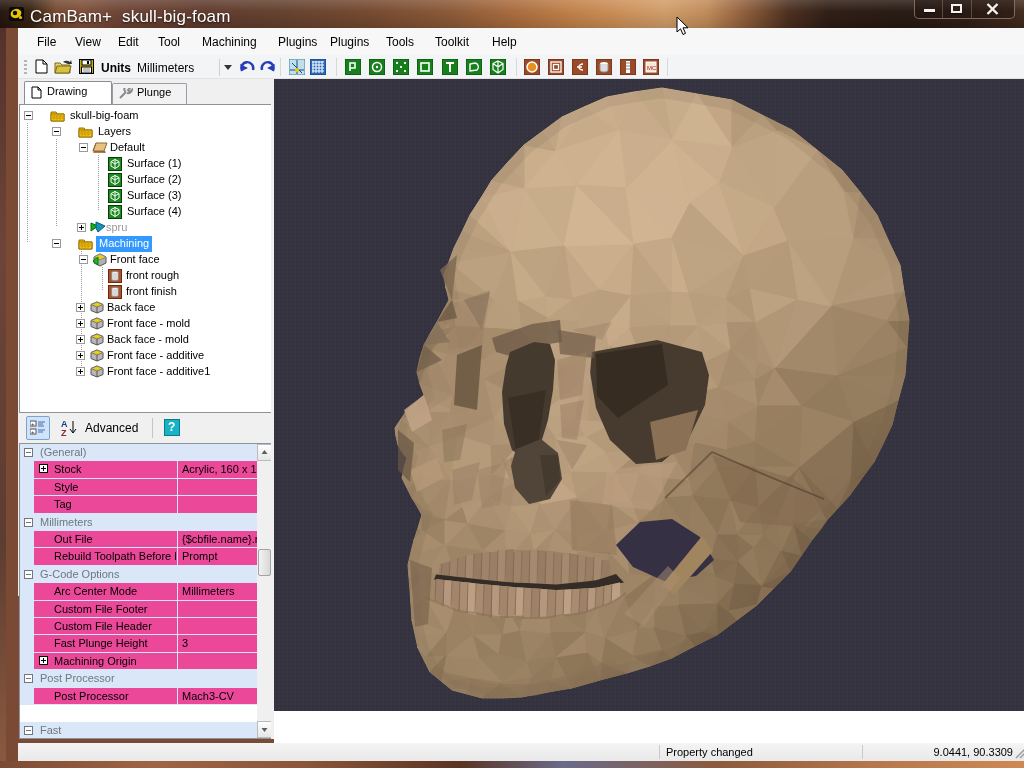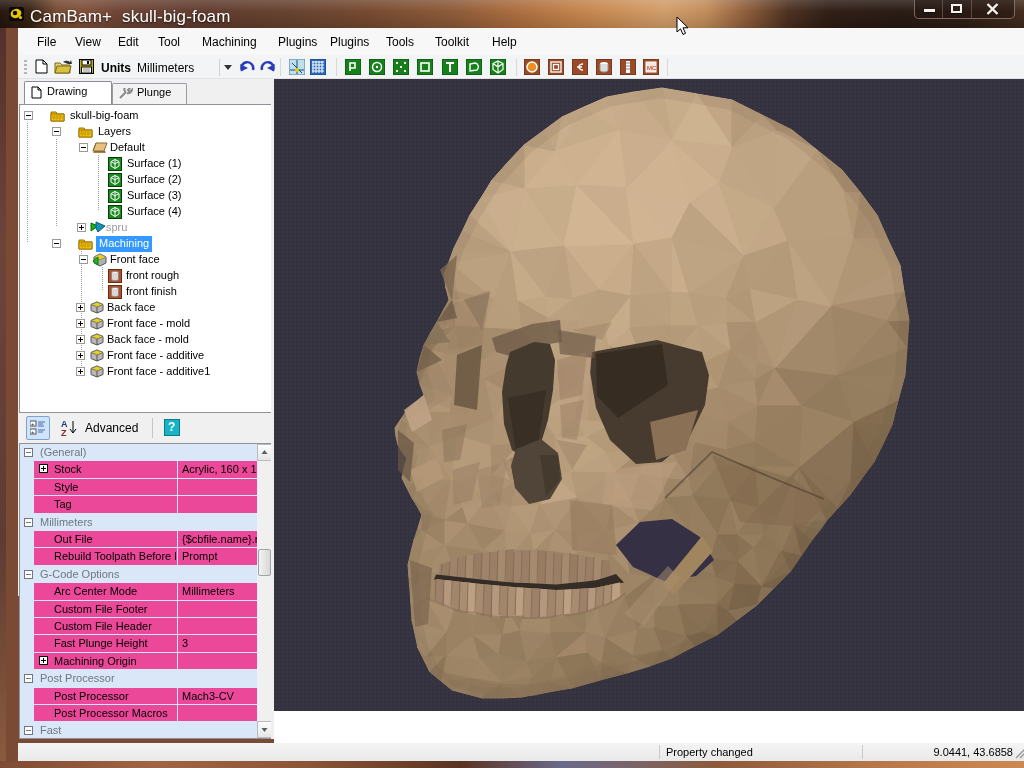--- a/index.html
+++ b/index.html
@@ -525,27 +525,20 @@
             <i></i>
           </div>
           <div style="position:absolute;left:20px;top:2px">Post Processor</div>
         </div>
         <div class="prow pitem" style="top:244px;height:17px">
           <div class="pstrip"></div>
           <div class="pvline"></div>
           <div class="pbline"></div>
           <div class="pname">Post Processor</div>
           <div class="pval">Mach3-CV</div>
-        </div>
-        <div class="prow pitem" style="top:261px;height:17px">
-          <div class="pstrip"></div>
-          <div class="pvline"></div>
-          <div class="pbline"></div>
-          <div class="pname">Post Processor Macros</div>
-          <div class="pval"></div>
         </div>
         <div class="prow pcat" style="top:278px;height:18px">
           <div class="gexp">
             <i></i>
           </div>
           <div style="position:absolute;left:20px;top:2px">Fast</div>
         </div>
         <div id="psb">
 <div class="sbarrow" style="top:0"><svg width="13" height="15">
               <path d="M3.5,9 L6.5,5 L9.5,9 z" fill="#5a5f63"></path>
@@ -1201,21 +1194,21 @@
 <path d="M700,452 L758,477 L812,499" fill="none" stroke="#4a3c2c" stroke-width="1.8" stroke-opacity=".6"></path>
 <path d="M653,498 L700,452" fill="none" stroke="#4a3e2f" stroke-width="1.8" stroke-opacity=".55"></path>
 <polygon points="398,560 420,568 416,624 403,627" fill="#77614b" fill-opacity="0.6"></polygon>
 <polygon points="558,500 600,505 605,555 560,550" fill="#8d7257" fill-opacity="0.45"></polygon>
 </svg></div>
 <div class="abs" id="underview"></div>
 <div class="abs" id="statusbar">
 <div class="sbsep" style="left:641px"></div>
 <div class="sbsep" style="left:844px"></div>
 <div class="abs" style="left:648px;top:3px">Property changed</div>
-<div class="abs" style="left:860px;top:3px;width:135px;text-align:right">9.0441, 43.6858</div>
+<div class="abs" style="left:860px;top:3px;width:135px;text-align:right">9.0441, 90.3309</div>
 <svg class="abs" style="right:2px;bottom:2px" width="12" height="12">
           <g stroke="#9a9a9a" stroke-width="1.5">
             <line x1="11" y1="2" x2="2" y2="11"></line>
             <line x1="11" y1="6" x2="6" y2="11"></line>
             <line x1="11" y1="10" x2="10" y2="11"></line>
           </g>
         </svg>
 </div>
 </div>
 <svg class="abs" style="left:676px;top:16px" width="14" height="21">

